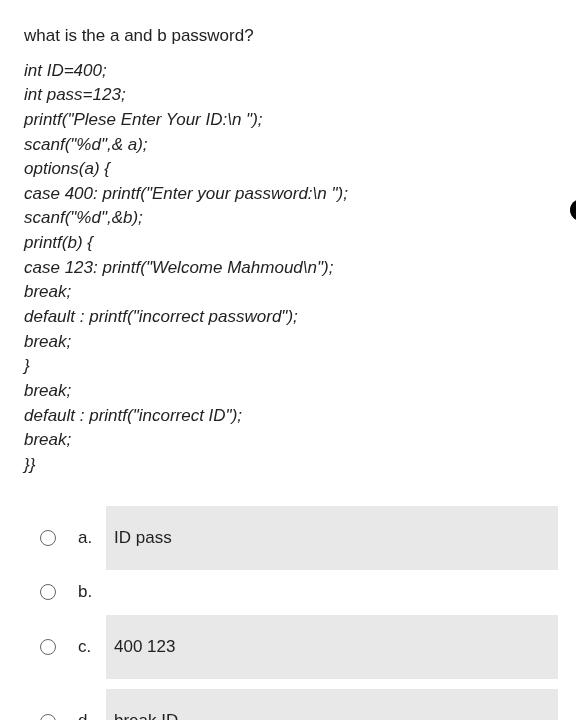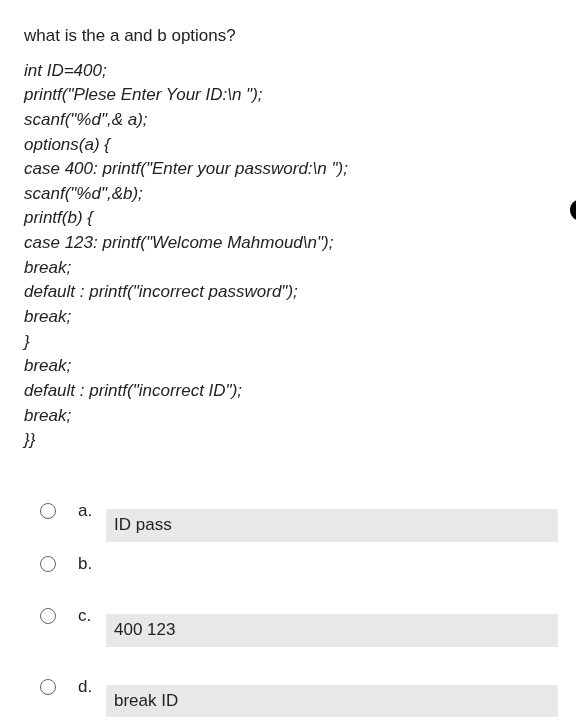--- a/index.html
+++ b/index.html
@@ -44,23 +44,22 @@
       margin-right: 22px;
       flex-shrink: 0;
       cursor: pointer;
     }
     .option-letter {
       width: 28px;
       flex-shrink: 0;
     }
     .option-text {
       background: #e8e8e8;
-      padding: 4px 8px;
+      padding: 20px 8px;
       flex: 1;
-      margin-top: 28px;
     }
     .arrow-hint {
       position: absolute;
       right: -2px;
       top: 197px;
       width: 10px;
       height: 26px;
       overflow: hidden;
     }
     .arrow-hint::before {
@@ -70,24 +69,25 @@
       top: 2px;
       width: 22px;
       height: 22px;
       background: #000;
       border-radius: 50%;
     }
   </style>
 </head>
 <body>
 
-<div class="question-title">what is the a and b options?</div>
+<div class="question-title">what is the a and b password?</div>
 
 <div class="code-block">
   <span class="code-line">int ID=400;</span>
+  <span class="code-line">int pass=123;</span>
   <span class="code-line">printf("Plese Enter Your ID:\n ");</span>
   <span class="code-line">scanf("%d",&amp; a);</span>
   <span class="code-line">options(a) {</span>
   <span class="code-line">case 400: printf("Enter your password:\n ");</span>
   <span class="code-line">scanf("%d",&amp;b);</span>
   <span class="code-line">printf(b) {</span>
   <span class="code-line">case 123: printf("Welcome Mahmoud\n");</span>
   <span class="code-line">break;</span>
   <span class="code-line">default : printf("incorrect password");</span>
   <span class="code-line">break;</span>

